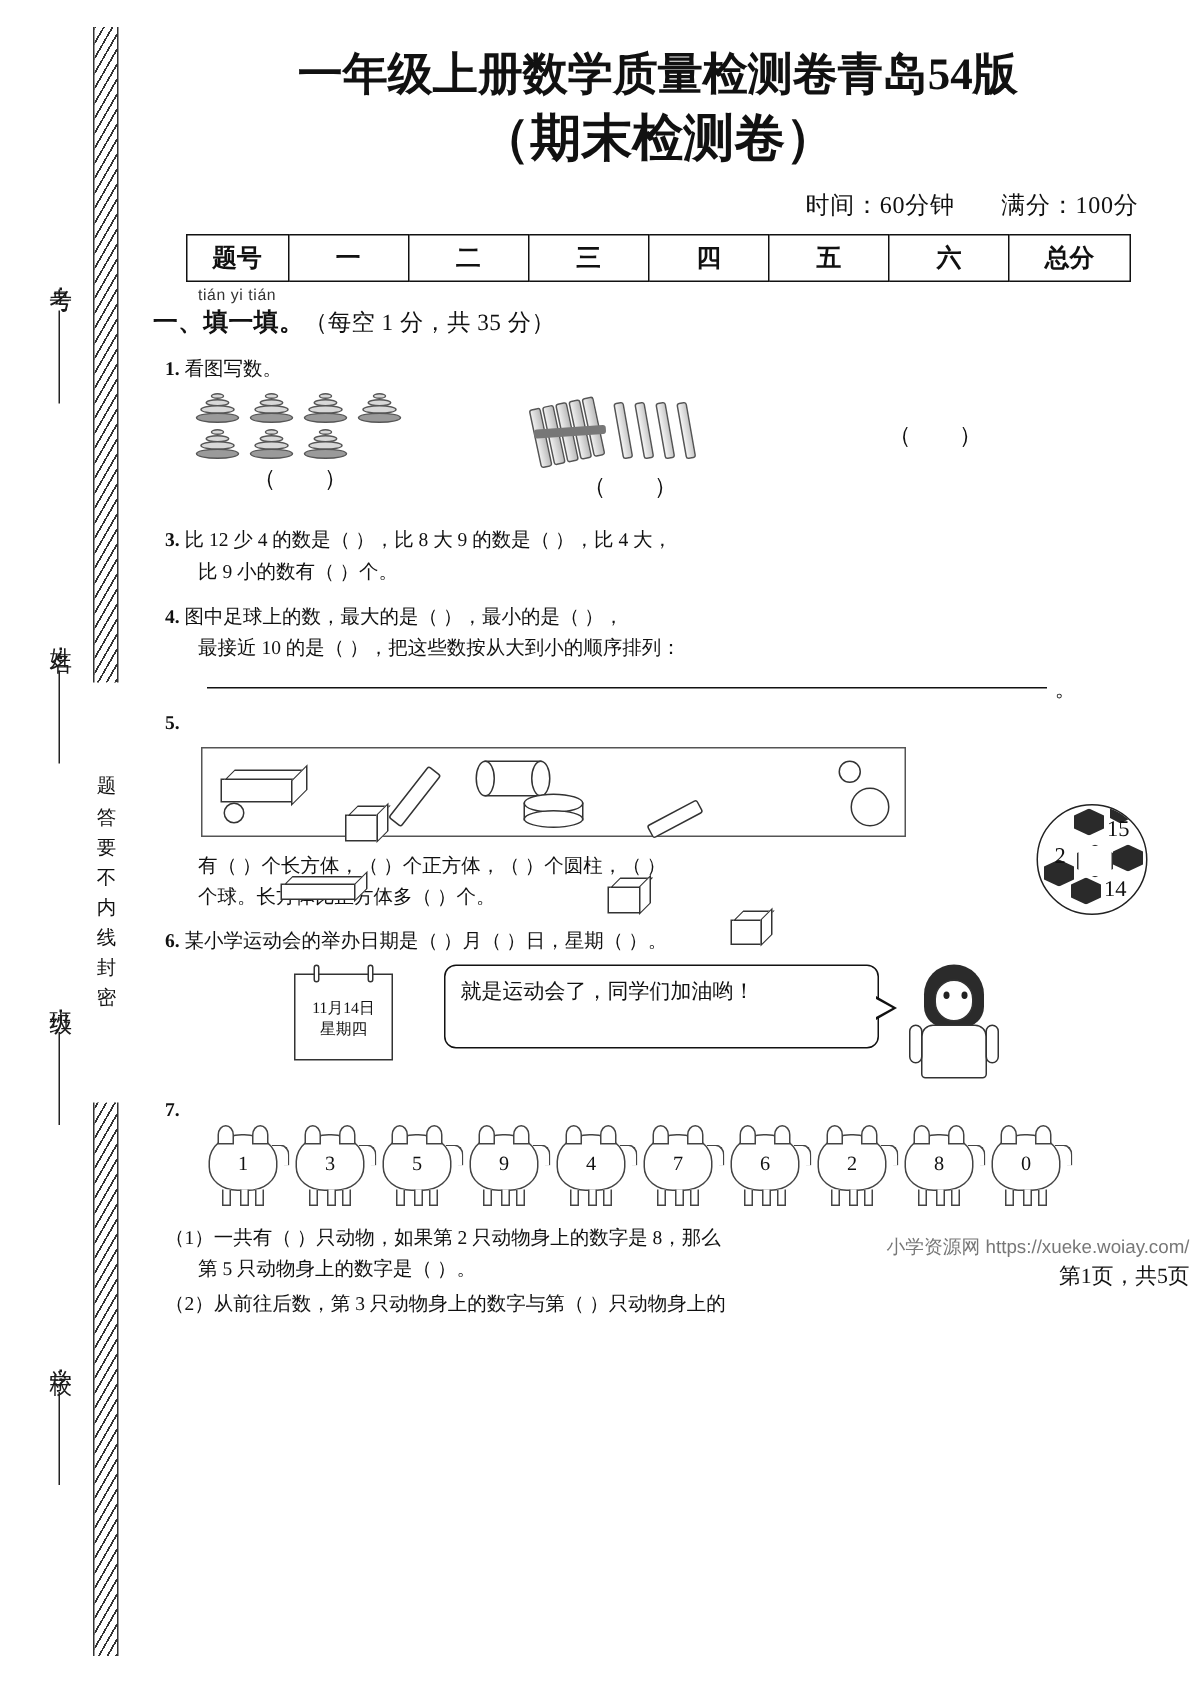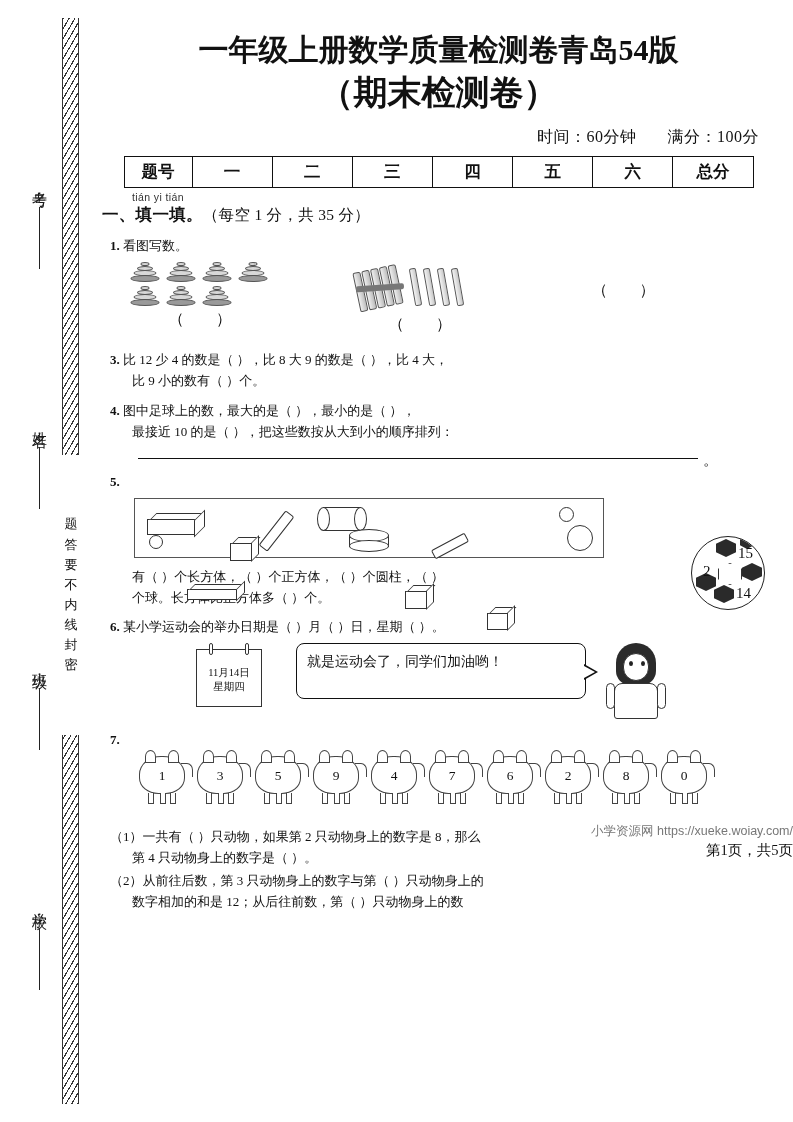--- a/index.html
+++ b/index.html
@@ -732,27 +732,26 @@
           <span class="ear" style="right:5px;"></span>
           <span class="leg" style="left:8px;"></span>
           <span class="leg" style="left:20px;"></span>
           <span class="leg" style="right:8px;"></span>
           <span class="tail"></span>
           <span class="anum">0</span>
         </div>
       </div>
     </div>
 
-  <div class="q" style="margin-top:24px; margin-left:10px;">
+  <div class="q" style="margin-top:12px; margin-left:10px;">
     <div>（1）一共有（        ）只动物，如果第 2 只动物身上的数字是 8，那么</div>
-    <div class="q-indent">第 4 只动物身上的数字是（        ）。</div>
+    <div class="q-indent">第 5 只动物身上的数字是（        ）。</div>
   </div>
   <div class="q" style="margin-top:2px; margin-left:10px;">
     <div>（2）从前往后数，第 3 只动物身上的数字与第（        ）只动物身上的</div>
-    <div class="q-indent">数字相加的和是 12；从后往前数，第（        ）只动物身上的数</div>
   </div>
 
   <div class="footer">
     <div class="wm">小学资源网 https://xueke.woiay.com/</div>
     <div class="pageno">第1页，共5页</div>
   </div>
 
 </div>
 
 </body></html>

